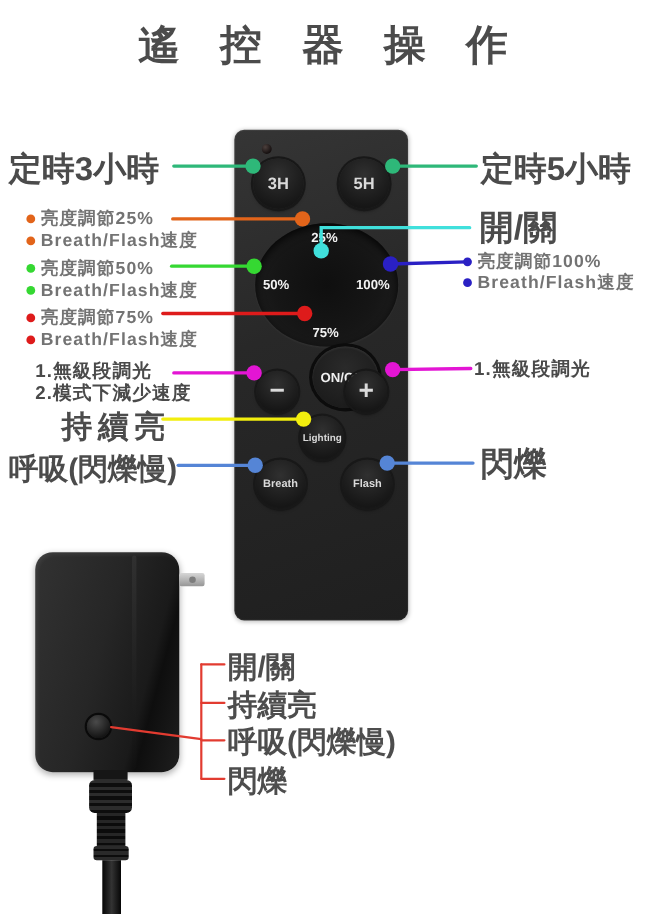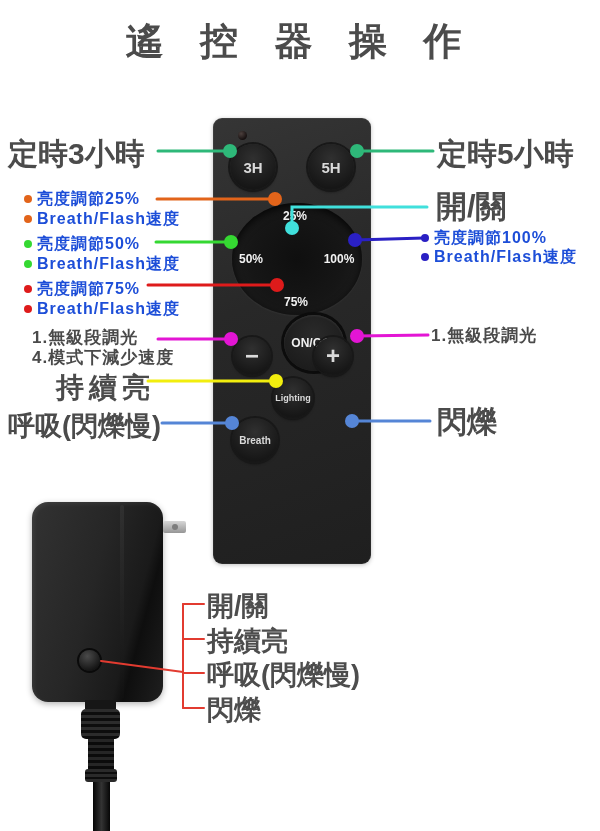--- a/index.html
+++ b/index.html
@@ -57,21 +57,21 @@
   
   .big{position:absolute;font-weight:bold;color:#4b4b4b;white-space:nowrap;z-index:6;}
   .t3{left:8px;top:134px;font-size:30px;}
   .t5{left:437px;top:134px;font-size:30px;}
   .onoff-lb{left:436px;top:186px;font-size:31px;}
   .steady-lb{left:56px;top:369px;font-size:28px;letter-spacing:5px;}
   .breath-lb{left:8px;top:408px;font-size:27px;}
   .flashR-lb{left:437px;top:402px;font-size:30px;}
   .b-item{
     position:absolute;display:flex;align-items:center;white-space:nowrap;z-index:6;
-    font-size:16px;font-weight:bold;letter-spacing:1px;color:#1d4ed8;height:20px;
+    font-size:16px;font-weight:bold;letter-spacing:1px;color:#737373;height:20px;
   }
   .b-item::before{
     content:'';width:8px;height:8px;border-radius:50%;background:var(--c,#999);
     margin-right:5px;flex:0 0 auto;
   }
   .li0{left:24px;top:189px;} .li1{left:24px;top:209px;}
   .li2{left:24px;top:234px;} .li3{left:24px;top:254px;}
   .li4{left:24px;top:279px;} .li5{left:24px;top:299px;}
   .ri0{left:421px;top:228px;text-align:right;} .ri1{left:421px;top:247px;}
   .note{
@@ -143,20 +143,21 @@
     </div>
     <div class="pct" style="left:82px;top:98px;">25%</div>
     <div class="pct" style="left:38px;top:141px;">50%</div>
     <div class="pct" style="left:126px;top:141px;">100%</div>
     <div class="pct" style="left:83px;top:184px;">75%</div>
 
     <div class="rbtn btn-minus">−</div>
     <div class="rbtn btn-plus">+</div>
     <div class="rbtn btn-lighting">Lighting</div>
     <div class="rbtn btn-breath">Breath</div>
+    <div class="rbtn btn-flash">Flash</div>
   </div>
 
   <svg id="wires" width="600" height="831">
       <polyline points="158,151 230,151" fill="none" stroke="#2eb879" stroke-width="3" stroke-linecap="round"></polyline>
       <circle cx="230" cy="151" r="7" fill="#2eb879"></circle>
       <polyline points="357,151 433,151" fill="none" stroke="#2eb879" stroke-width="3" stroke-linecap="round"></polyline>
       <circle cx="357" cy="151" r="7" fill="#2eb879"></circle>
       <polyline points="157,199 275,199" fill="none" stroke="#e2641a" stroke-width="3" stroke-linecap="round"></polyline>
       <circle cx="275" cy="199" r="7" fill="#e2641a"></circle>
       <polyline points="427,207 292,207 292,226" fill="none" stroke="#40e0dc" stroke-width="3" stroke-linecap="round"></polyline>
@@ -198,21 +199,21 @@
   <div class="b-item li3" style="--c: #35d832;">
       <span>Breath/Flash速度</span>
     </div>
   <div class="b-item li4" style="--c: #de1b1b;">
       <span>亮度調節75%</span>
     </div>
   <div class="b-item li5" style="--c: #de1b1b;">
       <span>Breath/Flash速度</span>
     </div>
   <div class="note ln0">1.無級段調光</div>
-  <div class="note ln1">4.模式下減少速度</div>
+  <div class="note ln1">2.模式下減少速度</div>
   <div class="big steady-lb">持續亮</div>
   <div class="big breath-lb">呼吸(閃爍慢)</div>
 
   <div class="big t5">定時5小時</div>
   <div class="big onoff-lb">開/關</div>
   <div class="b-item ri0" style="--c: #2a20c4;">
       <span>亮度調節100%</span>
     </div>
   <div class="b-item ri1" style="--c: #2a20c4;">
       <span>Breath/Flash速度</span>

